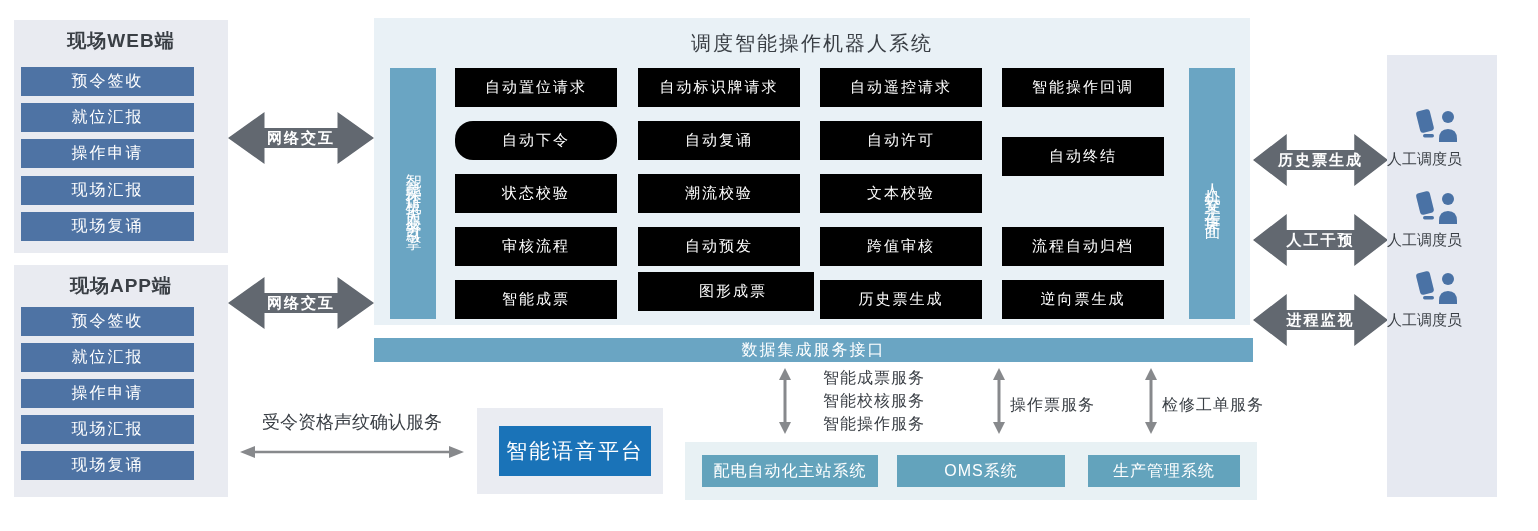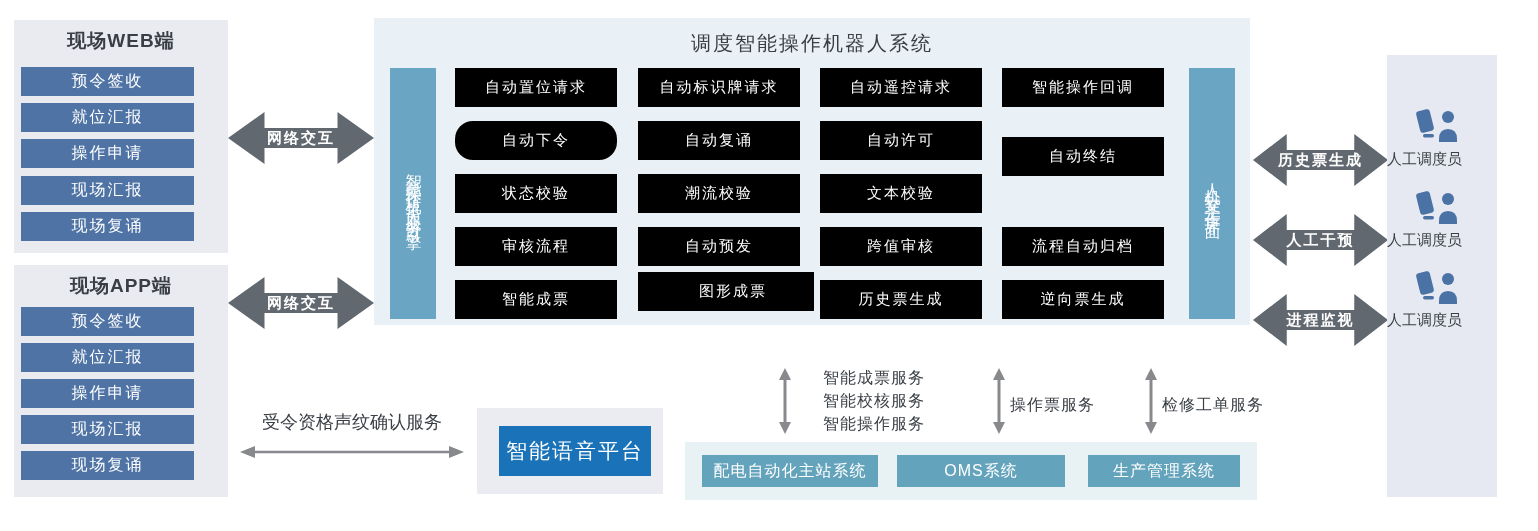--- a/index.html
+++ b/index.html
@@ -107,20 +107,21 @@
   <div class="gbtn" style="left:455px;top:227px;">审核流程</div>
   <div class="gbtn" style="left:638px;top:227px;">自动预发</div>
   <div class="gbtn" style="left:820px;top:227px;">跨值审核</div>
   <div class="gbtn" style="left:1002px;top:227px;">流程自动归档</div>
 
   <div class="gbtn" style="left:455px;top:280px;">智能成票</div>
   <div class="gbtn" style="left:638px;top:272px;padding-left:14px;">图形成票</div>
   <div class="gbtn" style="left:820px;top:280px;">历史票生成</div>
   <div class="gbtn" style="left:1002px;top:280px;">逆向票生成</div>
 
+  <div class="bus">数据集成服务接口</div>
 
   <svg class="varrow" style="left:777px;" width="16" height="70">
     <line x1="8" y1="12" x2="8" y2="58" stroke="#87898c" stroke-width="3"></line>
     <path d="M8,2 L2,14 L14,14 Z" fill="#87898c"></path>
     <path d="M8,68 L2,56 L14,56 Z" fill="#87898c"></path>
   </svg>
   <svg class="varrow" style="left:991px;" width="16" height="70">
     <line x1="8" y1="12" x2="8" y2="58" stroke="#87898c" stroke-width="3"></line>
     <path d="M8,2 L2,14 L14,14 Z" fill="#87898c"></path>
     <path d="M8,68 L2,56 L14,56 Z" fill="#87898c"></path>

